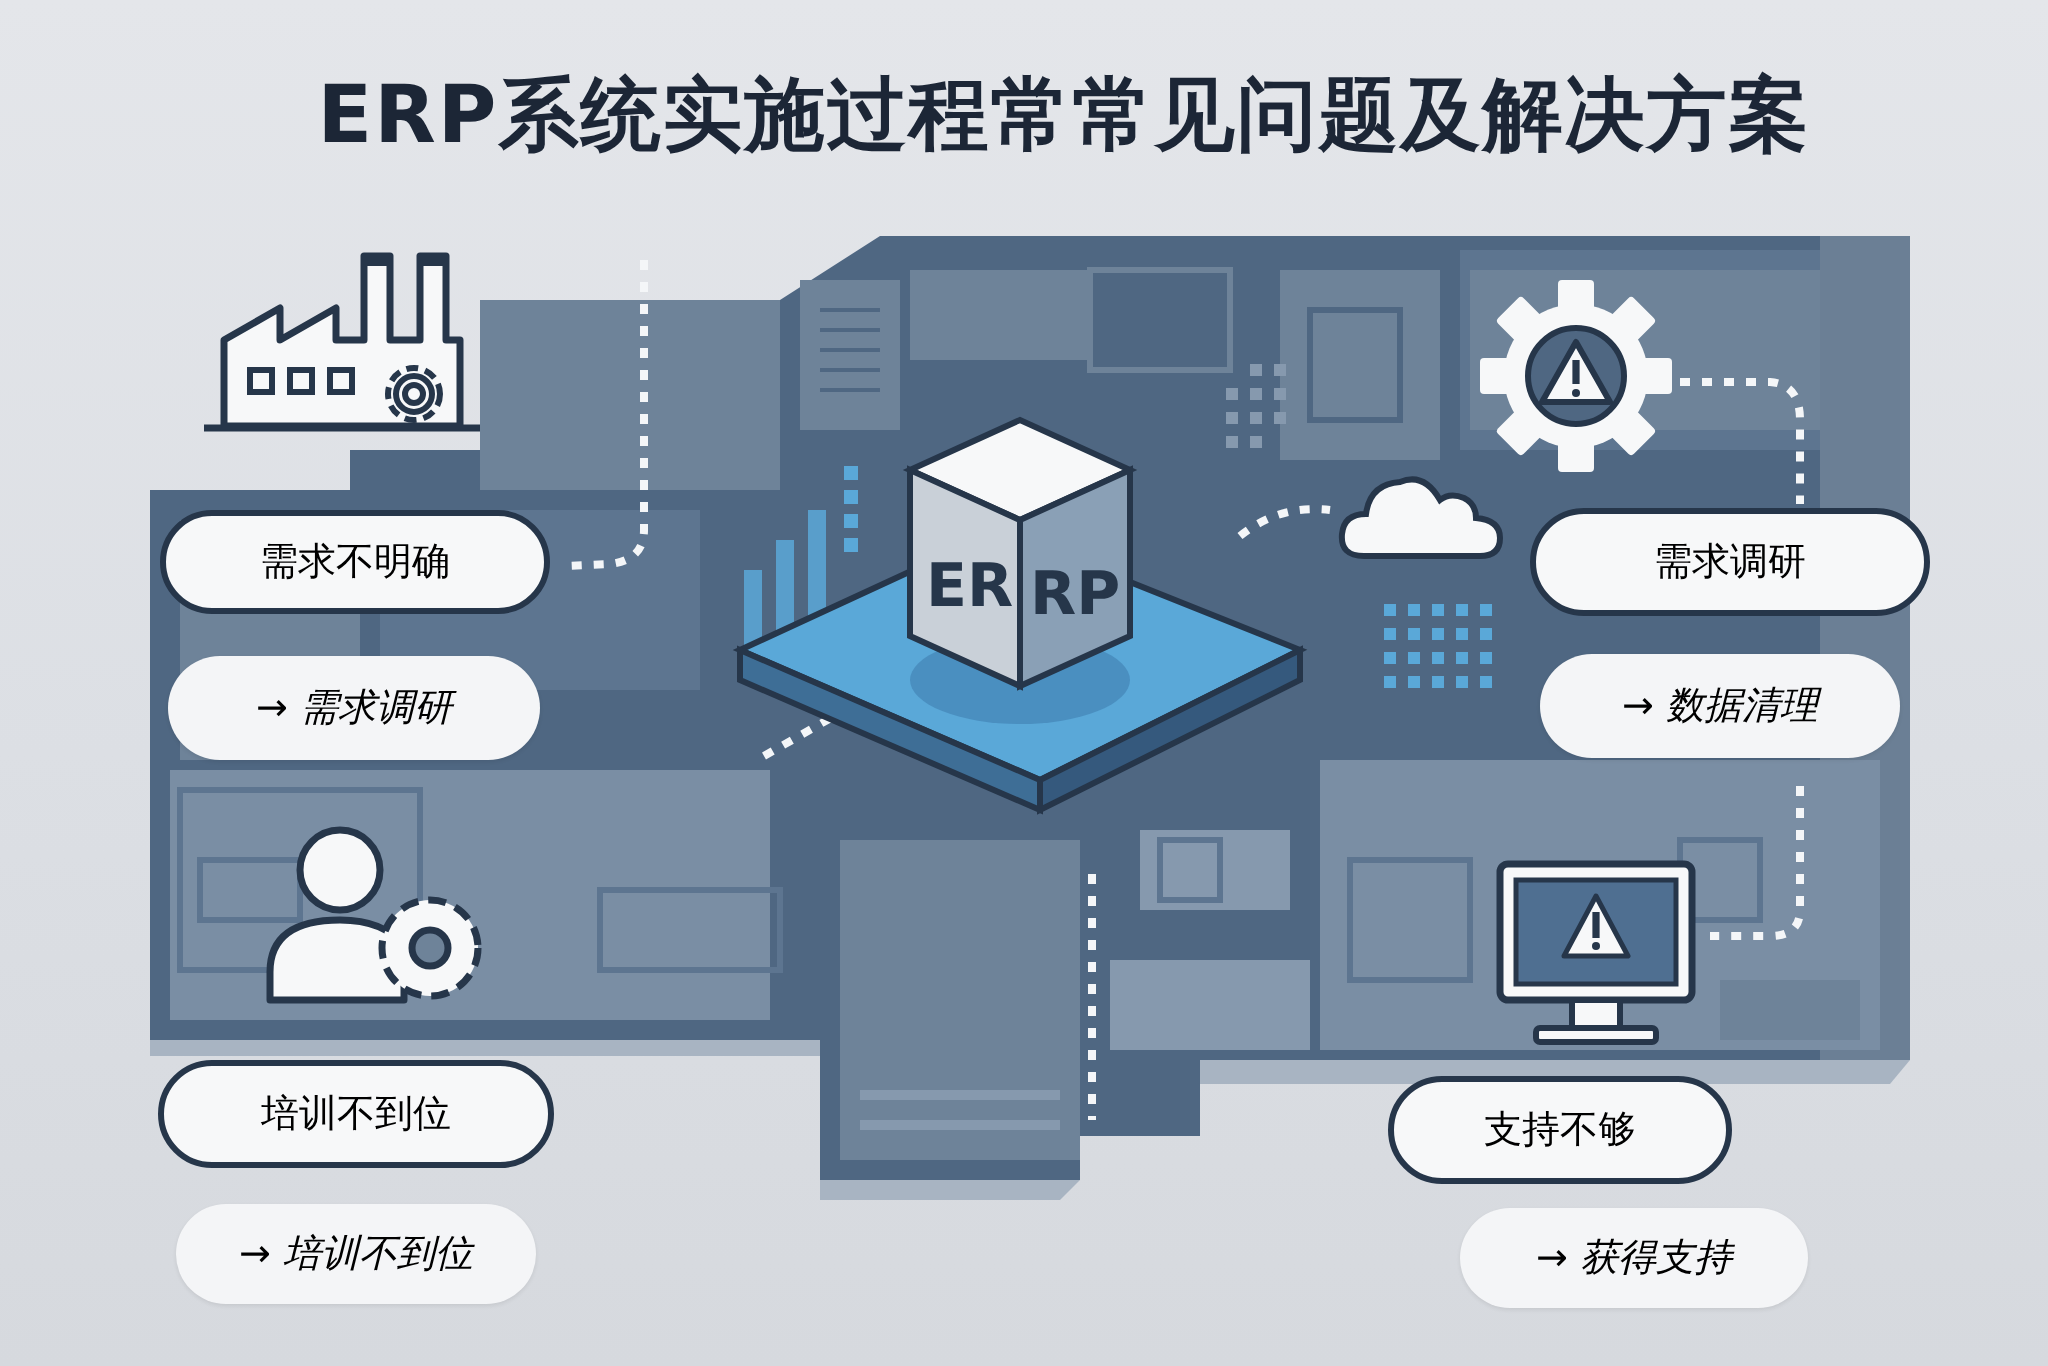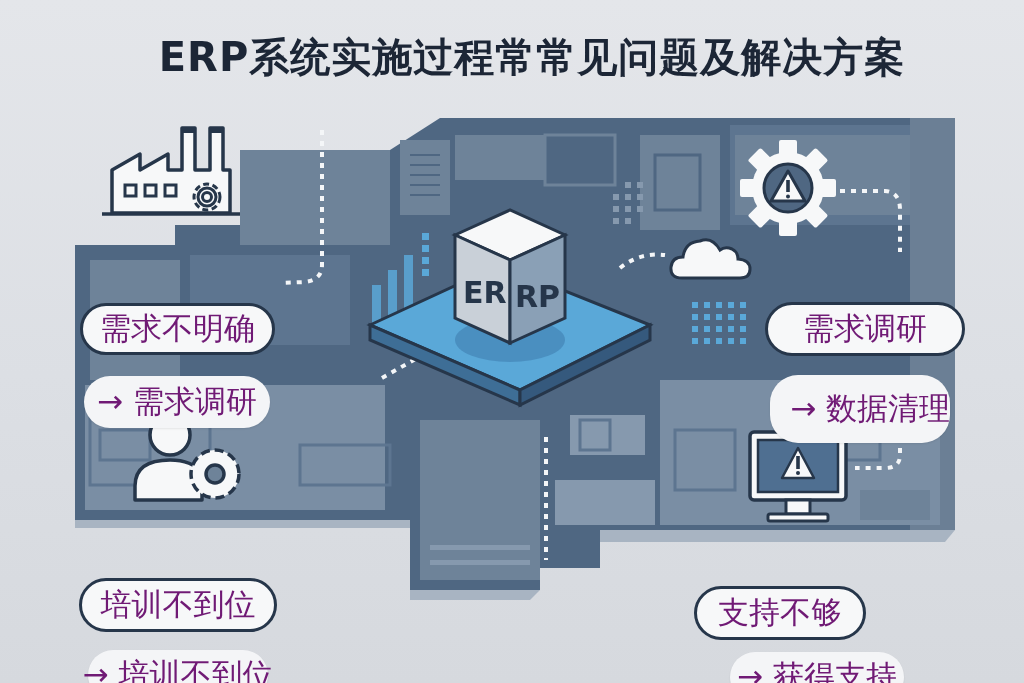--- a/index.html
+++ b/index.html
@@ -3,23 +3,23 @@
 <meta charset="utf-8">
 <style>
   html,body{margin:0;padding:0;}
   body{width:1024px;height:683px;overflow:hidden;position:relative;
     background:linear-gradient(180deg,#e4e6ea 0%,#dcdfe4 55%,#d6d9de 100%);
     font-family:"DejaVu Sans","Liberation Sans",sans-serif;}
   .title{position:absolute;left:0;top:30px;width:1024px;text-align:center;
     font-size:40px;font-weight:bold;color:#1c2636;letter-spacing:1px;padding-left:20px;}
   .plan{position:absolute;}
   .pill{position:absolute;display:flex;align-items:center;justify-content:center;
-    border-radius:28px;font-size:31px;color:#701a75;box-sizing:border-box;white-space:nowrap;margin-top:48px;}
+    border-radius:28px;font-size:19px;color:#000000;box-sizing:border-box;white-space:nowrap;}
   .pill.problem{background:#f7f8f9;border:3px solid #26364a;}
-  .pill.solution{background:#f4f5f7;border:none;box-shadow:0 1px 2px rgba(0,0,0,0.08);}
+  .pill.solution{background:#f4f5f7;border:none;box-shadow:0 1px 2px rgba(0,0,0,0.08);font-style:italic;}
   .icon{position:absolute;}
   svg{display:block;}
 </style>
 </head>
 <body>
 
 <div class="title">ERP系统实施过程常常见问题及解决方案</div>
 
 <div class="plan" style="left:0;top:0;">
 <svg width="1024" height="683">
@@ -230,21 +230,21 @@
 <div class="pill problem" style="left:79px;top:530px;width:198px;height:54px;">
   <span>培训不到位</span>
 </div>
 <div class="pill solution" style="left:88px;top:602px;width:180px;height:50px;">
   <span>→ 培训不到位</span>
 </div>
 
 <div class="pill problem" style="left:765px;top:254px;width:200px;height:54px;">
   <span>需求调研</span>
 </div>
-<div class="pill solution" style="left:770px;top:327px;width:180px;height:68px;justify-content:flex-end;">
+<div class="pill solution" style="left:770px;top:327px;width:180px;height:52px;">
   <span>→ 数据清理</span>
 </div>
 
 <div class="pill problem" style="left:694px;top:538px;width:172px;height:54px;">
   <span>支持不够</span>
 </div>
 <div class="pill solution" style="left:730px;top:604px;width:174px;height:50px;">
   <span>→ 获得支持</span>
 </div>
 

